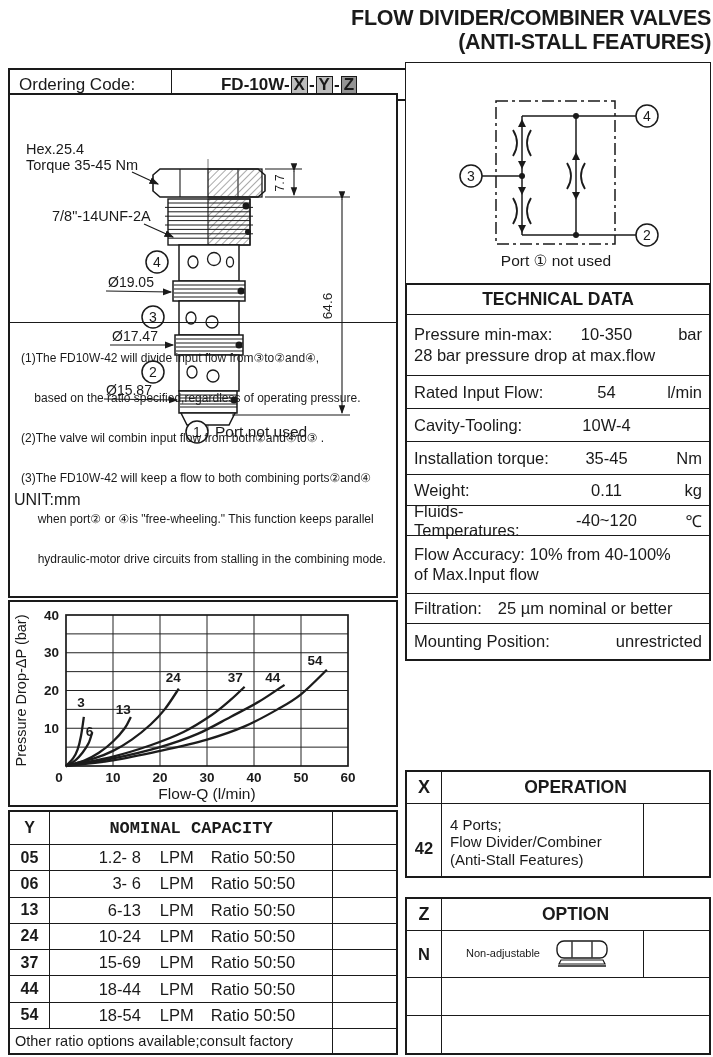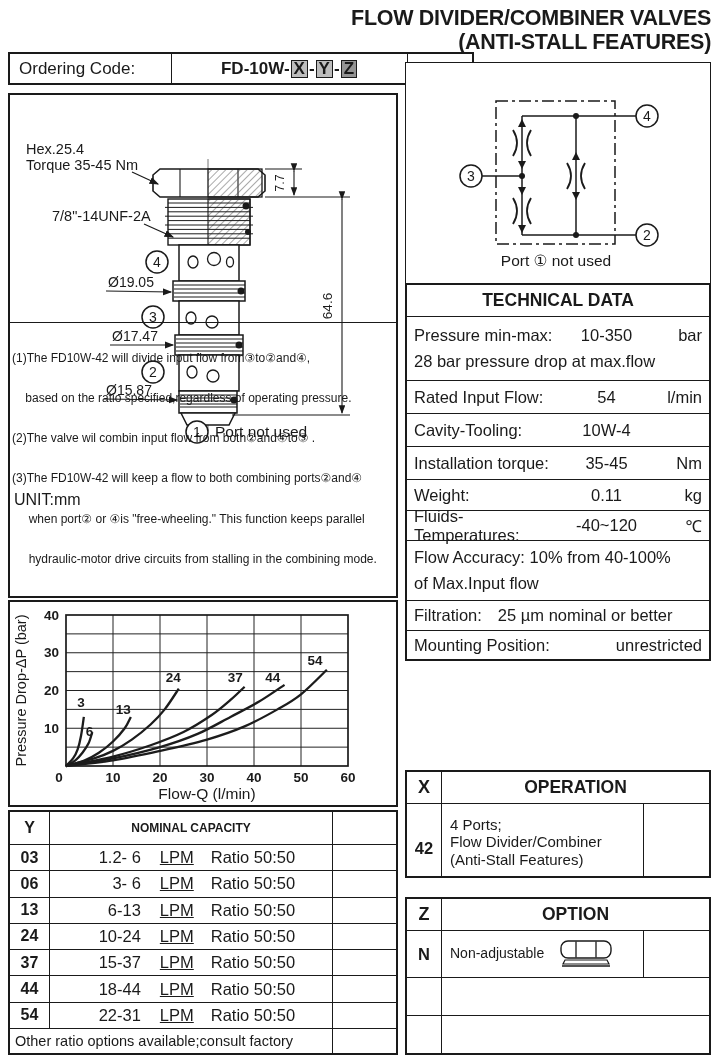--- a/index.html
+++ b/index.html
@@ -5,79 +5,79 @@
   html,body{margin:0;padding:0;background:#fff;}
   .page{position:relative;width:713px;height:1057px;background:#fff;
         font-family:"Liberation Sans",sans-serif;color:#1a1a1a;overflow:hidden;}
   .abs{position:absolute;}
   .bx{border:2px solid #1a1a1a;box-sizing:border-box;background:#fff;}
 
   
   .title{top:6px;right:2px;text-align:right;font-weight:bold;font-size:21.5px;line-height:24px;letter-spacing:-0.3px;}
 
   
-  .ordering{left:8px;top:52px;width:466px;height:33px;display:flex;align-items:stretch;}
+  .ordering{left:8px;top:68px;width:466px;height:33px;display:flex;align-items:stretch;}
   .ordering .lbl{width:152px;display:flex;align-items:center;padding-left:9px;font-size:17px;border-right:1.7px solid #1a1a1a;}
   .ordering .code{flex:1;display:flex;align-items:center;justify-content:center;font-weight:bold;font-size:17px;border-right:1.7px solid #1a1a1a;}
   .ordering .tail{width:64px;}
   .codeLetter{display:inline-block;border:1.6px solid #1a1a1a;background:#bdbdbd;padding:0 2px;line-height:16px;margin:0 1px;}
   .codeLetter.dark{background:#949494;}
 
   
   .drawbox{left:8px;top:93px;width:390px;height:505px;}
   .unitlbl{position:absolute;left:4px;top:396px;font-size:16px;}
   .notes{position:absolute;left:0;right:0;bottom:0;border-top:1.6px solid #1a1a1a;
-         padding:2px 2px 3px 2px;font-size:12px;line-height:13.4px;white-space:pre-wrap;}
+         padding:2px 2px 3px 11px;font-size:12px;line-height:13.4px;white-space:pre-wrap;}
 
   
   .chartbox{left:8px;top:600px;width:390px;height:207px;}
 
   
   .captable{left:8px;top:810px;width:390px;height:245px;display:grid;
             grid-template-columns:40px 1fr 64px;
             grid-template-rows:32px repeat(7,1fr) 25px;}
   .captable>div{border-top:1.6px solid #1a1a1a;display:flex;align-items:center;box-sizing:border-box;}
   .captable>div.r0{border-top:none;}
   .cap-c1{justify-content:center;font-weight:bold;font-size:16px;border-right:1.6px solid #1a1a1a;}
   .cap-c2{justify-content:center;font-size:16.5px;}
   .cap-c3{border-left:1.6px solid #1a1a1a;}
-  .cap-head{font-weight:bold;font-size:12px;justify-content:center;}
+  .cap-head{font-weight:bold;font-size:17px;justify-content:center;font-family:Liberation Mono, monospace;}
   .cap-range{display:inline-block;width:54px;text-align:right;}
-  .cap-unit{display:inline-block;margin-left:19px;text-decoration:underline;}
+  .cap-unit{display:inline-block;margin-left:19px;}
   .cap-ratio{display:inline-block;margin-left:17px;}
   .cap-foot{grid-column:1/3;font-size:14.5px;padding-left:5px;}
 
   
   .circbox{left:405px;top:62px;width:306px;height:228px;border-width:1.7px;}
 
   
   .techbox{left:405px;top:283px;width:306px;height:378px;display:flex;flex-direction:column;}
   .tech-title{height:31px;display:flex;align-items:center;justify-content:center;font-weight:bold;font-size:17.5px;}
-  .trow{border-top:1.6px solid #1a1a1a;display:flex;align-items:center;padding:1px 7px;font-size:16.5px;box-sizing:border-box;}
+  .trow{border-top:1.6px solid #1a1a1a;display:flex;align-items:center;padding:8px 7px;font-size:16.5px;box-sizing:border-box;}
   .tl{flex:1;}
   .tv{width:95px;text-align:center;}
   .tu{width:48px;text-align:right;}
   .trow.dbl{flex-direction:column;align-items:stretch;justify-content:space-evenly;}
   .trow.dbl .ln{display:flex;align-items:center;}
 
   
   .xtable{left:405px;top:770px;width:306px;height:108px;display:grid;
           grid-template-columns:35px 1fr 66px;grid-template-rows:31px 1fr;}
   .ztable{left:405px;top:897px;width:306px;height:158px;display:grid;
           grid-template-columns:35px 1fr 66px;grid-template-rows:31px 47px 1fr 1fr;}
   .xtable>div,.ztable>div{box-sizing:border-box;display:flex;align-items:center;}
   .hc1{justify-content:center;font-weight:bold;font-size:18px;border-right:1.6px solid #1a1a1a;}
   .hc2{grid-column:2/4;justify-content:center;font-weight:bold;font-size:17.5px;}
   .bc1{justify-content:center;font-weight:bold;font-size:16.5px;border-right:1.6px solid #1a1a1a;border-top:1.6px solid #1a1a1a;align-items:flex-start;padding-top:16px;}
   .bc2{border-top:1.6px solid #1a1a1a;padding:4px 0 0 8px;font-size:15px;line-height:17.5px;align-items:flex-start;}
   .bc3{border-top:1.6px solid #1a1a1a;border-left:1.6px solid #1a1a1a;}
   .ec1{border-right:1.6px solid #1a1a1a;border-top:1.6px solid #1a1a1a;}
   .ec2{grid-column:2/4;border-top:1.6px solid #1a1a1a;}
   .nrow{align-items:center !important;padding-top:0 !important;}
-  .optntext{font-size:14px;margin-right:14px;margin-left:0;}
+  .optntext{font-size:11px;margin-right:14px;margin-left:16px;}
 
   svg text{font-family:"Liberation Sans",sans-serif;fill:#1a1a1a;}
 </style>
 </head>
 <body>
 
 <div class="page">
 
   <div class="abs title">
     <div>FLOW DIVIDER/COMBINER VALVES</div>
@@ -276,23 +276,23 @@
         <path d="M56,164C63.833333333333336,163.05625,87.33333333333333,160.85416666666669,103,158.3375C118.66666666666667,155.82083333333333,134.33333333333334,152.36041666666668,150,148.9C165.66666666666666,145.43958333333333,182.9,141.66458333333333,197,137.575C211.1,133.48541666666665,222.85,129.39583333333331,234.6,124.3625C246.35,119.32916666666667,258.1,112.72291666666666,267.5,107.375C276.9,102.02708333333334,282.775,98.88125000000001,291,92.275C299.225,85.66875,312.5416666666667,71.82708333333335,316.85,67.73750000000001" fill="none" stroke="#1c1c1c" stroke-width="2.3"></path>
         <text x="305.1" y="62.83" font-size="13.5" font-weight="bold" text-anchor="middle">54</text>
       </svg>
   </div>
 
   <div class="abs bx captable">
     <div class="r0 cap-c1">Y</div>
     <div class="r0 cap-head">NOMINAL CAPACITY</div>
     <div class="r0 cap-c3"></div>
 
-    <div class="cap-c1">03</div>
-    <div class="cap-c2">
-        <span class="cap-range">1.2- 6</span>
+    <div class="cap-c1">05</div>
+    <div class="cap-c2">
+        <span class="cap-range">1.2- 8</span>
         <span class="cap-unit">LPM</span>
         <span class="cap-ratio">Ratio 50:50</span>
       </div>
     <div class="cap-c3"></div>
 
     <div class="cap-c1">06</div>
     <div class="cap-c2">
         <span class="cap-range">3- 6</span>
         <span class="cap-unit">LPM</span>
         <span class="cap-ratio">Ratio 50:50</span>
@@ -310,37 +310,37 @@
     <div class="cap-c1">24</div>
     <div class="cap-c2">
         <span class="cap-range">10-24</span>
         <span class="cap-unit">LPM</span>
         <span class="cap-ratio">Ratio 50:50</span>
       </div>
     <div class="cap-c3"></div>
 
     <div class="cap-c1">37</div>
     <div class="cap-c2">
-        <span class="cap-range">15-37</span>
+        <span class="cap-range">15-69</span>
         <span class="cap-unit">LPM</span>
         <span class="cap-ratio">Ratio 50:50</span>
       </div>
     <div class="cap-c3"></div>
 
     <div class="cap-c1">44</div>
     <div class="cap-c2">
         <span class="cap-range">18-44</span>
         <span class="cap-unit">LPM</span>
         <span class="cap-ratio">Ratio 50:50</span>
       </div>
     <div class="cap-c3"></div>
 
     <div class="cap-c1">54</div>
     <div class="cap-c2">
-        <span class="cap-range">22-31</span>
+        <span class="cap-range">18-54</span>
         <span class="cap-unit">LPM</span>
         <span class="cap-ratio">Ratio 50:50</span>
       </div>
     <div class="cap-c3"></div>
 
     <div class="cap-foot">Other ratio options available;consult factory</div>
     <div class="cap-c3"></div>
   </div>
 
   <div class="abs bx circbox">

